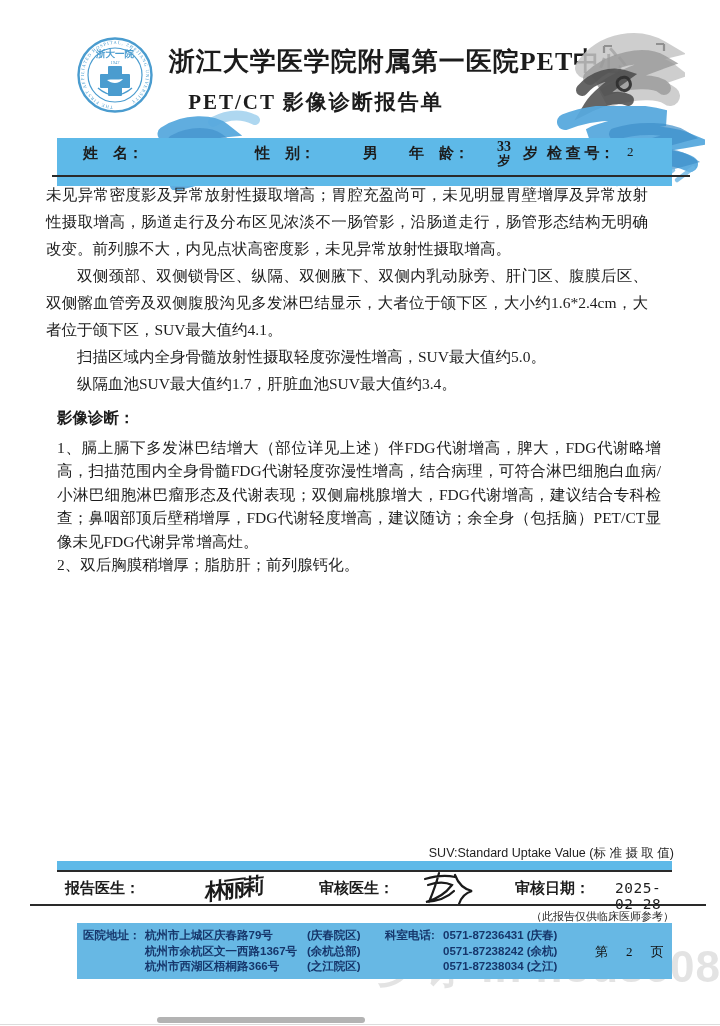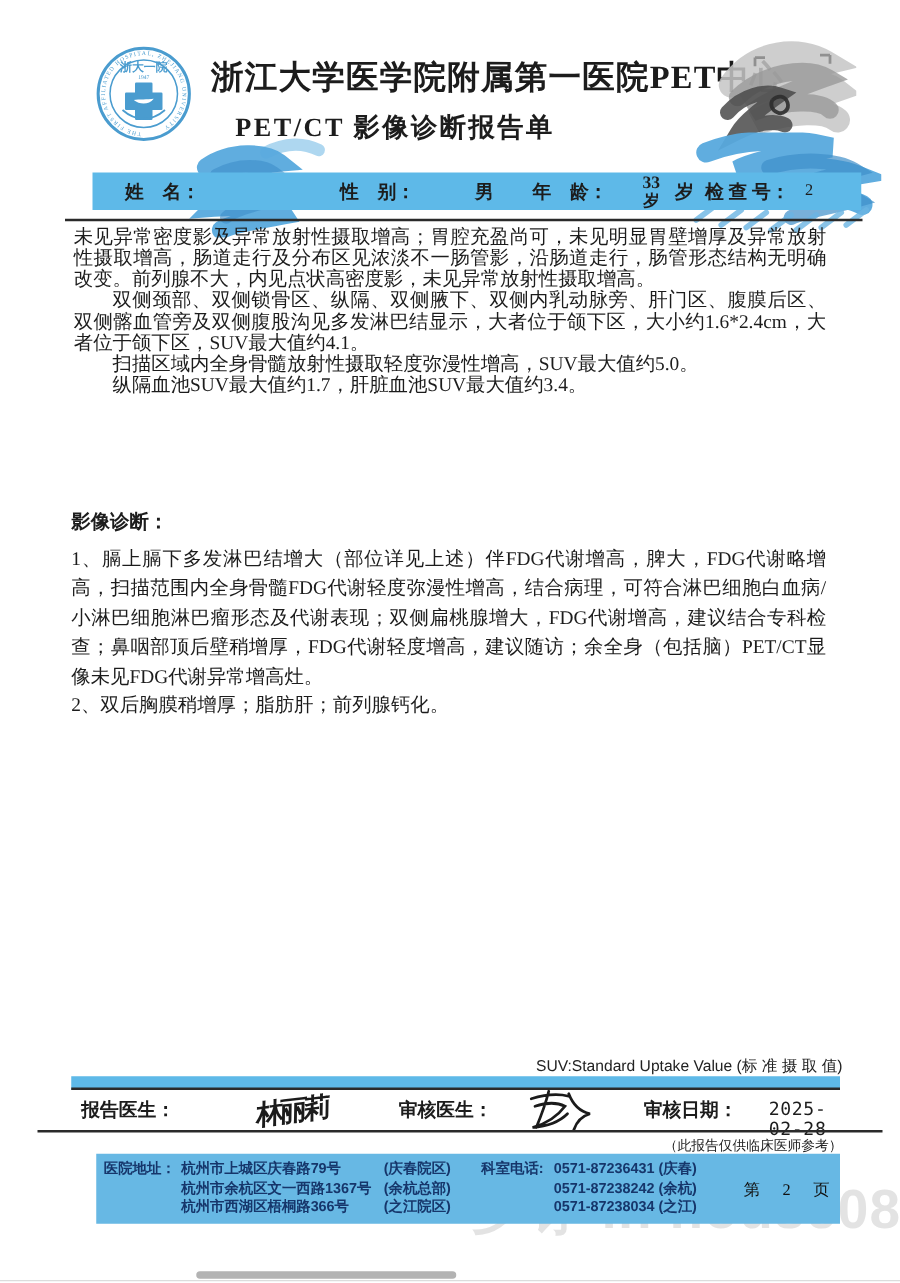--- a/index.html
+++ b/index.html
@@ -7,37 +7,37 @@
     position:relative;width:720px;height:1026px;background:#ffffff;overflow:hidden;
     font-family:"Liberation Serif","DejaVu Serif",serif;color:#1c1c1c;
   }
   
   .hospital-title{position:absolute;top:44px;left:0;width:720px;padding-left:76px;box-sizing:border-box;
     text-align:center;font-size:26px;font-weight:bold;letter-spacing:1px;}
   .report-title{position:absolute;top:88px;left:0;width:584px;padding-left:48px;box-sizing:border-box;
     text-align:center;font-size:21px;font-weight:bold;letter-spacing:2px;}
   .logo{position:absolute;top:36px;left:76px;width:78px;height:78px;}
   
-  .patient-bar{position:absolute;left:74px;top:138px;width:615px;height:30px;background:#5eb9e8;
+  .patient-bar{position:absolute;left:57px;top:138px;width:615px;height:48px;background:#5eb9e8;
     overflow:hidden;font-size:15px;font-weight:bold;}
   .patient-bar .lbl,.patient-bar .val{position:absolute;top:6px;white-space:nowrap;}
   .pb-name-l{left:26px;}
   .pb-sex-l{left:198px;}
   .pb-sex-v{left:306px;}
   .pb-age-l{left:352px;}
   .pb-age-stack{position:absolute;left:432px;top:2px;width:30px;text-align:center;line-height:14px;font-weight:bold;}
   .pb-age-stack .num{font-size:14px;display:block;}
   .pb-age-stack .ghost{font-size:13px;display:block;}
   .pb-age-u{left:466px;}
   .pb-exam-l{left:490px;}
   .pb-exam-f{left:570px;font-weight:normal;font-size:13px;}
   .rule{position:absolute;background:#2a2a2a;height:2px;}
   .rule-top{left:52px;right:30px;top:175px;}
   
-  .findings{position:absolute;left:59px;top:181px;width:602px;font-size:15.5px;line-height:17px;text-align:justify;}
+  .findings{position:absolute;left:46px;top:181px;width:602px;font-size:15.5px;line-height:27px;text-align:justify;}
   .findings p{margin:0;}
   .findings p.ind{text-indent:2em;}
   .diagnosis{position:absolute;left:57px;top:406px;width:604px;font-size:15.5px;line-height:23.5px;text-align:justify;}
   .diagnosis .dx-head{font-weight:bold;margin:0 0 6px 0;}
   .diagnosis p{margin:0;}
   
   .suv-note{position:absolute;right:46px;top:845px;font-family:"Liberation Sans","DejaVu Sans",sans-serif;
     font-size:12.5px;color:#222;}
   
   .sign-bar{position:absolute;left:57px;right:48px;top:861px;height:9px;background:#5eb9e8;border-bottom:2px solid #2a2a2a;}

